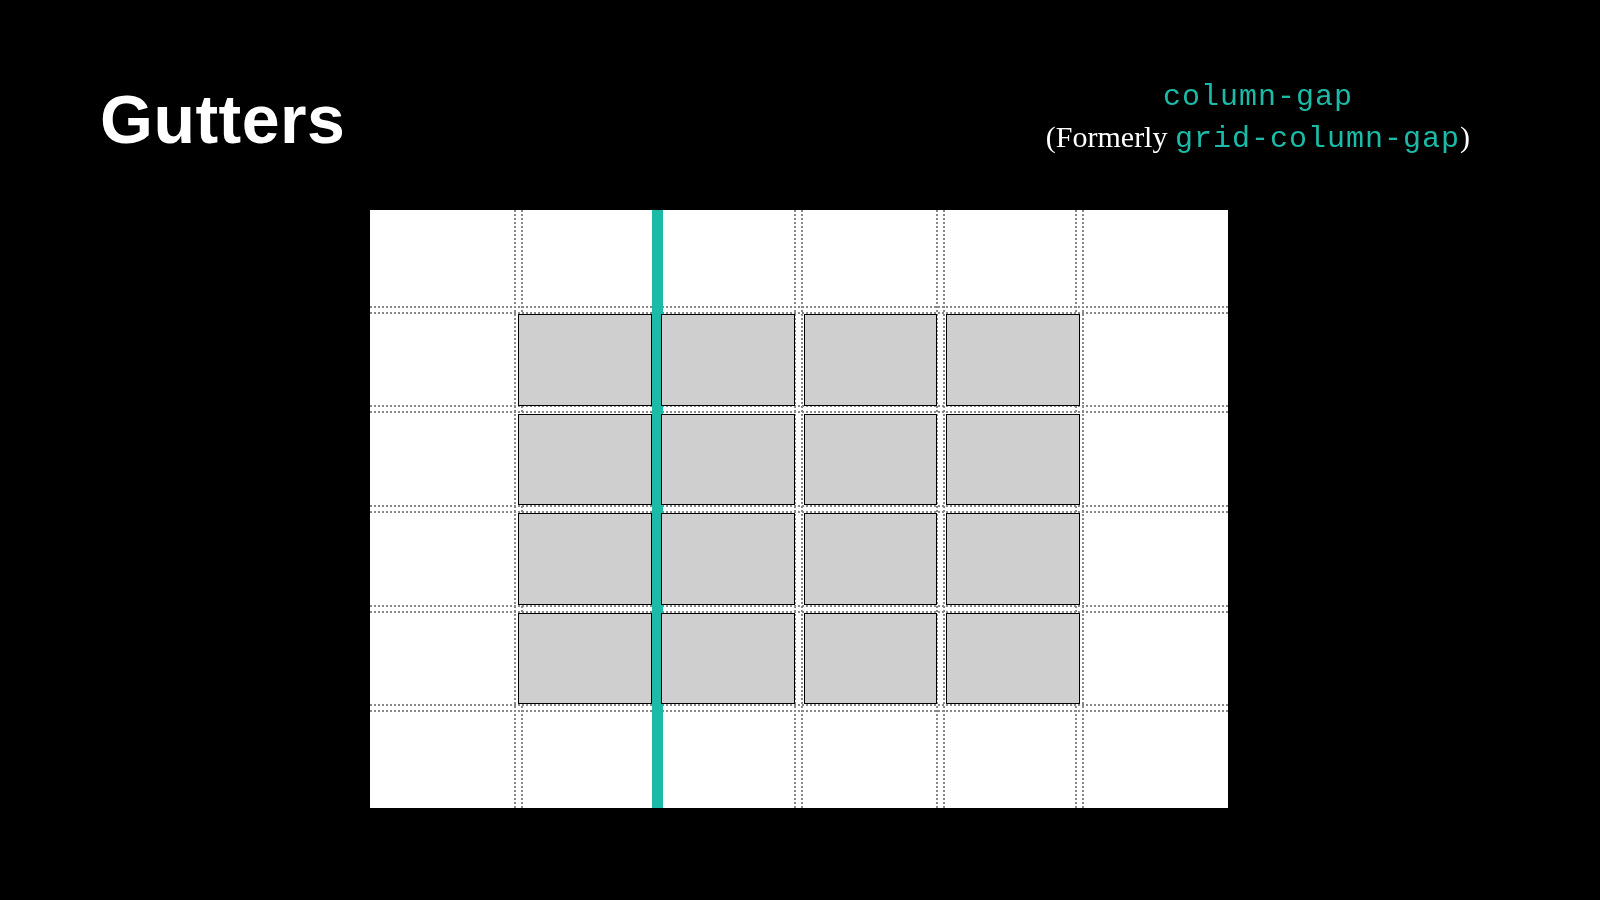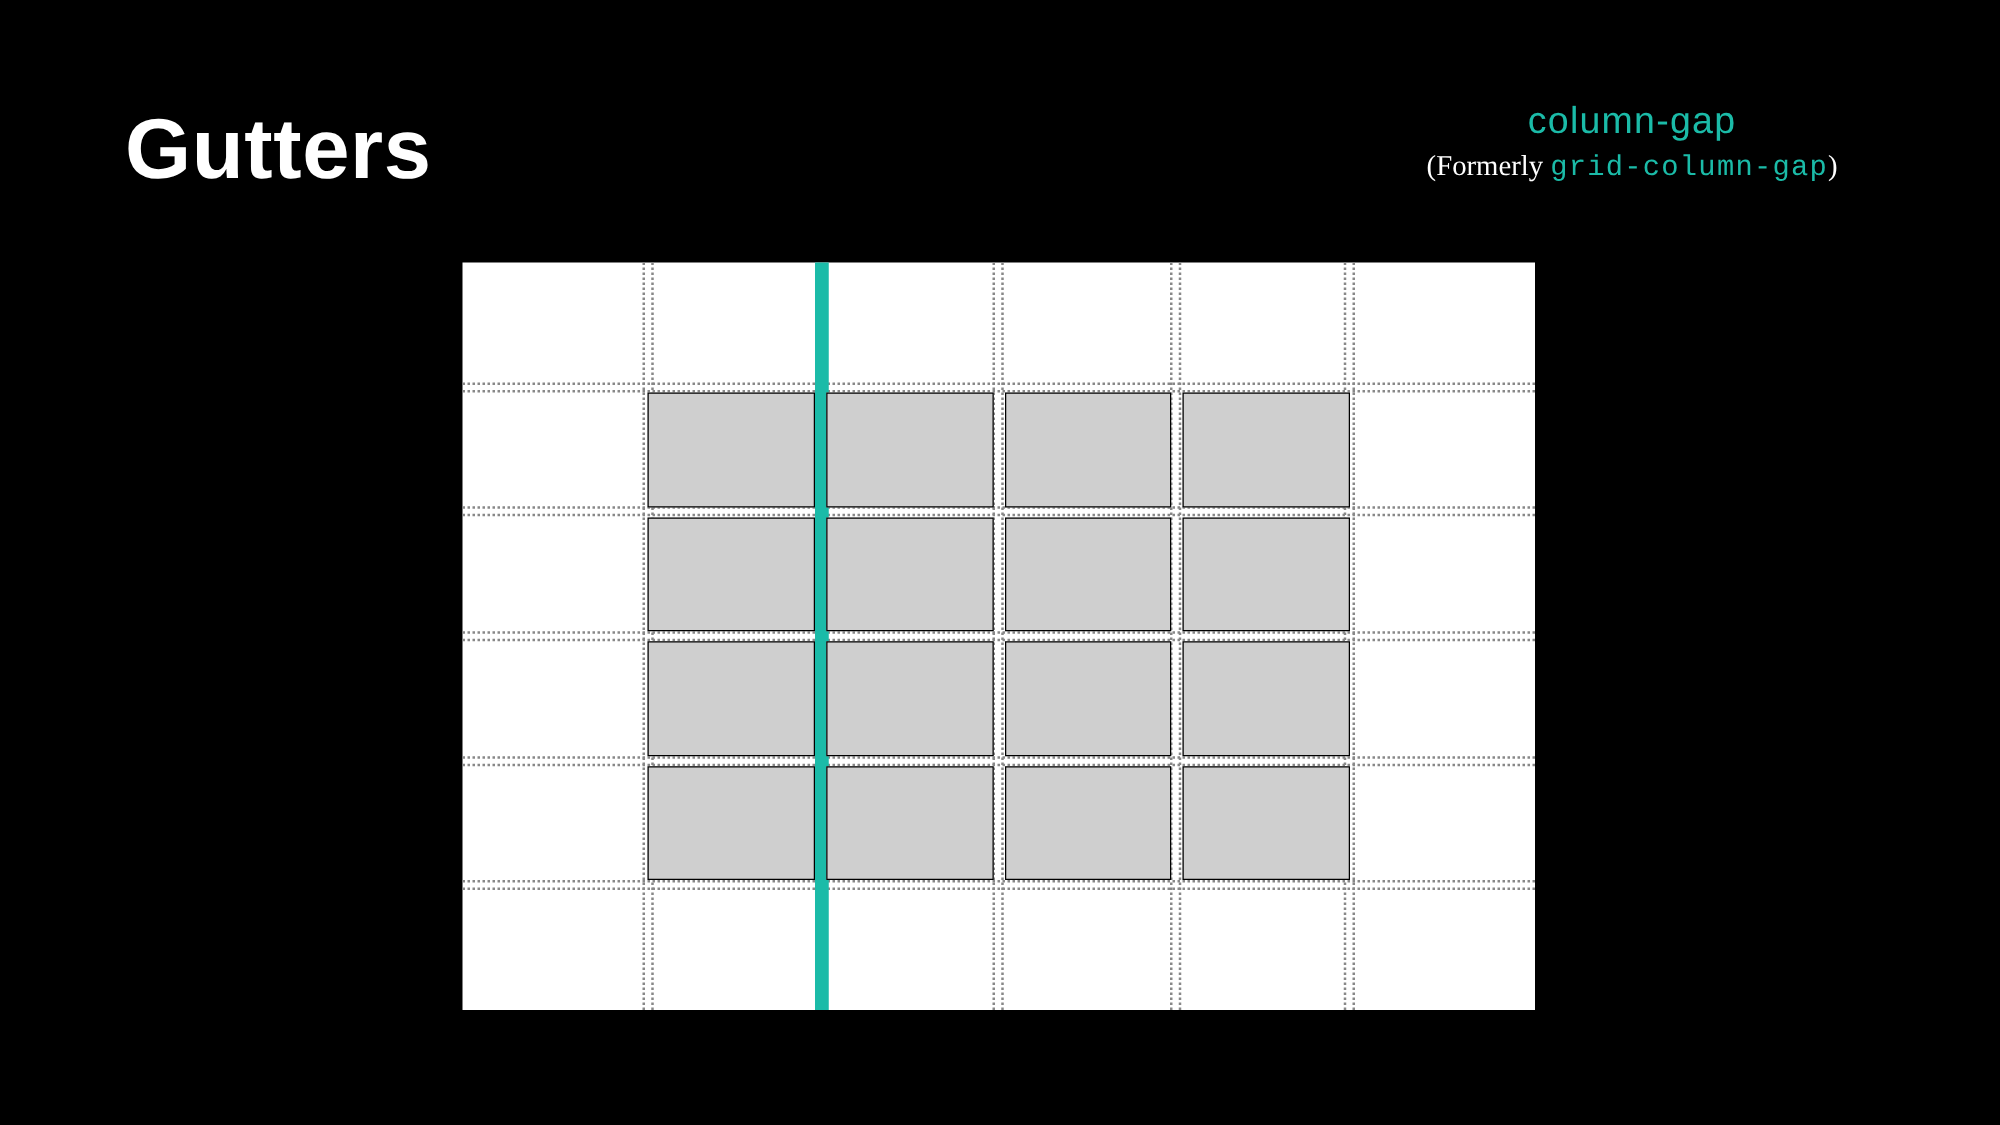--- a/index.html
+++ b/index.html
@@ -25,28 +25,28 @@
       font-weight: 700;
       letter-spacing: 0.5px;
     }
     .code-label {
       position: absolute;
       top: 80px;
       right: 130px;
       text-align: left;
     }
     .code-property {
-      font-family: Liberation Sans, sans-serif;
+      font-family: Liberation Mono, monospace;
       font-size: 30px;
       color: #1bbba8;
       letter-spacing: 1px;
     }
     .code-formerly {
       font-family: Georgia, "Times New Roman", serif;
-      font-size: 23px;
+      font-size: 30px;
       color: #fff;
       margin-top: 6px;
     }
     .code-formerly .old-prop {
       font-family: "Courier New", monospace;
       color: #1bbba8;
       letter-spacing: 1px;
     }
     .diagram-panel {
       position: absolute;

